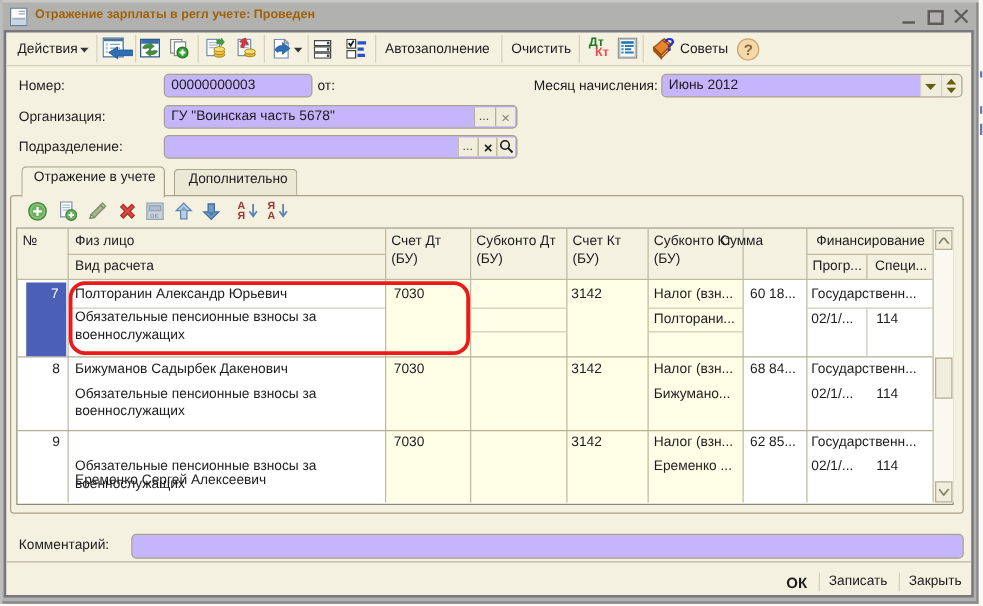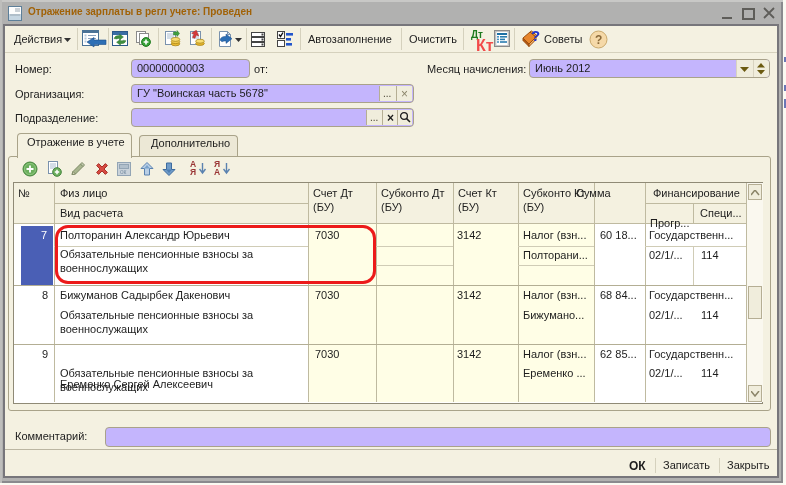--- a/index.html
+++ b/index.html
@@ -123,21 +123,21 @@
     <rect x="9" y="7" width="5" height="2.6" fill="#2255cc"></rect>
     <rect x="9" y="12" width="6" height="2.6" fill="#2255cc"></rect>
   </svg>
   <div class="sep" style="left:300px;top:28px;height:22px;"></div>
   <div class="lbl" style="left:308px;top:33px;">Автозаполнение</div>
   <div class="sep" style="left:401px;top:28px;height:22px;"></div>
   <div class="lbl" style="left:409px;top:33px;">Очистить</div>
   <div class="sep" style="left:463px;top:28px;height:22px;"></div>
 
   <div class="lbl" style="left:471px;top:29px;font-size:10px;font-weight:bold;color:#1E7A1E;">Дт</div>
-  <div class="lbl" style="left:476px;top:37px;font-size:16px;font-weight:bold;color:#F24A4A;">Кт</div>
+  <div class="lbl" style="left:476px;top:37px;font-size:10px;font-weight:bold;color:#F24A4A;">Кт</div>
 
   <svg class="ab" style="left:494px;top:30px" width="16" height="17" viewBox="0 0 16 17">
     <rect x="0.5" y="0.5" width="15" height="16" fill="#c9c9c9" stroke="#8a8a8a"></rect>
     <rect x="2" y="1.5" width="12" height="14" fill="#fff" stroke="#aaa" stroke-width="0.5"></rect>
     <rect x="3" y="3" width="10" height="2" fill="#1d6fa5"></rect>
     <rect x="3" y="6" width="2" height="1.6" fill="#4a94c4"></rect>
       <rect x="6" y="6" width="7" height="1.6" fill="#2a7cb0"></rect>
     <rect x="3" y="8.6" width="2" height="1.6" fill="#4a94c4"></rect>
       <rect x="6" y="8.6" width="5" height="1.6" fill="#2a7cb0"></rect>
     <rect x="3" y="11.2" width="2" height="1.6" fill="#4a94c4"></rect>
@@ -312,21 +312,21 @@
 
   <div class="ctxt" style="left:18px;top:187px;">№</div>
   <div class="ctxt" style="left:60px;top:187px;">Физ лицо</div>
   <div class="ctxt" style="left:60px;top:207px;">Вид расчета</div>
   <div class="ctxt" style="left:313px;top:187px;">Счет Дт<br>(БУ)</div>
   <div class="ctxt" style="left:381px;top:187px;">Субконто Дт<br>(БУ)</div>
   <div class="ctxt" style="left:458px;top:187px;">Счет Кт<br>(БУ)</div>
   <div class="ctxt" style="left:523px;top:187px;">Субконто Кт<br>(БУ)</div>
   <div class="ctxt" style="left:576px;top:187px;">Сумма</div>
   <div class="ctxt" style="left:653px;top:187px;">Финансирование</div>
-  <div class="ctxt" style="left:650px;top:217px;">Прогр...</div>
+  <div class="ctxt" style="left:650px;top:207px;">Прогр...</div>
   <div class="ctxt" style="left:700px;top:207px;">Специ...</div>
 
   <div class="ab" style="left:21px;top:226px;width:32px;height:59px;background:#4A5FB5;"></div>
   <div class="ctxt" style="left:21px;top:229px;width:26px;text-align:right;color:#fff;">7</div>
 
   <div class="ctxt" style="left:60px;top:229px;">Полторанин Александр Юрьевич</div>
   <div class="ctxt" style="left:60px;top:248px;">Обязательные пенсионные взносы за<br>военнослужащих</div>
   <div class="ctxt" style="left:315px;top:229px;">7030</div>
   <div class="ctxt" style="left:457px;top:229px;">3142</div>
   <div class="ctxt" style="left:523px;top:229px;">Налог (взн...</div>

